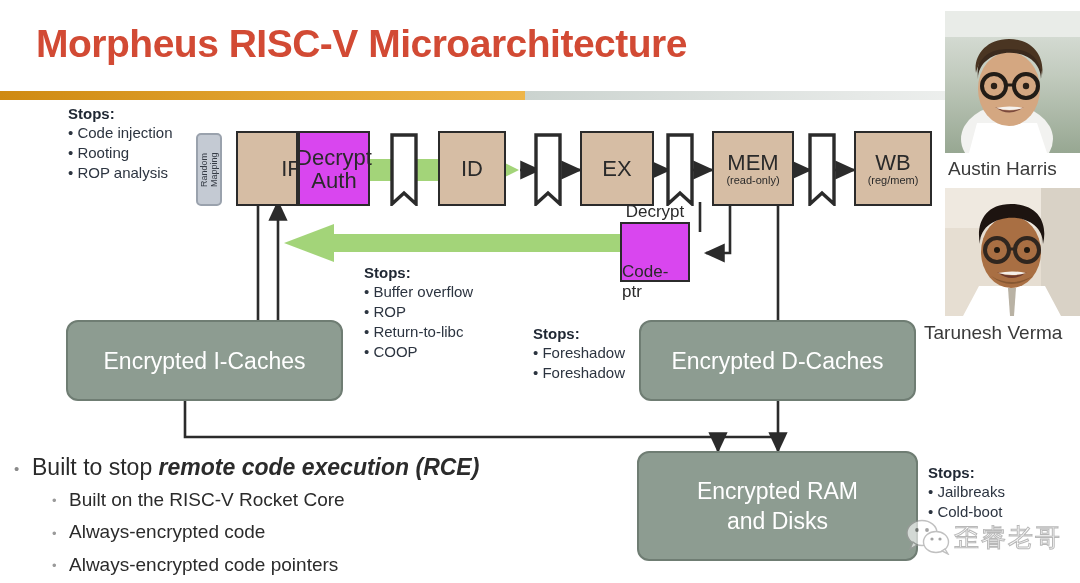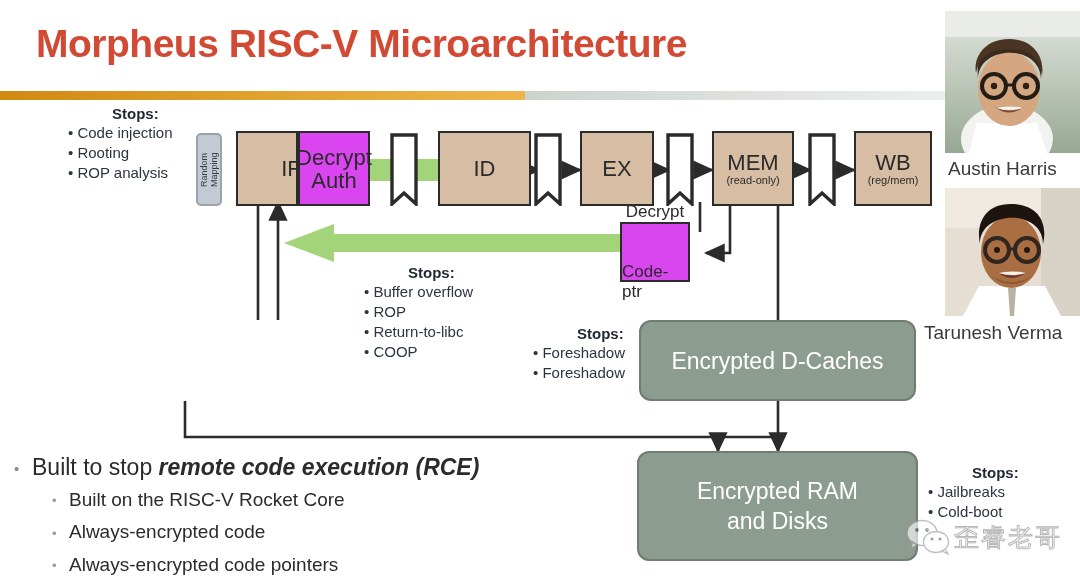--- a/index.html
+++ b/index.html
@@ -34,21 +34,21 @@
   #photo-tarunesh{left:945px;top:188px;width:135px;height:128px;}
   .ph-canvas{width:100%;height:100%;display:block;}
   .caption{
     position:absolute; font-size:19px; color:#3a3a3a; white-space:nowrap;
   }
   #cap-austin{left:948px;top:158px;}
   #cap-tarunesh{left:924px;top:322px;}
 
   
   .stops-block{position:absolute;color:#262f3d;}
-  .stops-head{font-size:15px;font-weight:bold;line-height:19px;color:#1f2733;margin-left:44px;}
+  .stops-head{font-size:15px;font-weight:bold;line-height:19px;color:#1f2733;}
   .stops-li{font-size:15px;line-height:20px;color:#2c3440;white-space:nowrap;}
 
   
   .pbox{
     position:absolute; box-sizing:border-box;
     border:2.5px solid #2b2b2b;
     display:flex;flex-direction:column;
     align-items:center;justify-content:center;
     color:#2a2a2a;
   }
@@ -238,21 +238,21 @@
 
   <div class="pbox blu" style="left:298px;top:131px;width:72px;height:75px;">
     <div class="mainlbl">Decrypt</div>
     <div class="mainlbl">Auth</div>
   </div>
 
   <svg class="preg" style="left:390px;top:133px;width:28px;height:73px;" viewBox="0 0 28 73">
     <path d="M2 2 L26 2 L26 71 L14 60 L2 71 Z" fill="#ffffff" stroke="#2b2b2b" stroke-width="3.4" stroke-linejoin="miter"></path>
   </svg>
 
-  <div class="pbox tan" style="left:438px;top:131px;width:93px;height:75px;">
+  <div class="pbox tan" style="left:438px;top:131px;width:68px;height:75px;">
     <div class="mainlbl">ID</div>
   </div>
 
   <svg class="preg" style="left:534px;top:133px;width:28px;height:73px;" viewBox="0 0 28 73">
     <path d="M2 2 L26 2 L26 71 L14 60 L2 71 Z" fill="#ffffff" stroke="#2b2b2b" stroke-width="3.4" stroke-linejoin="miter"></path>
   </svg>
 
   <div class="pbox tan" style="left:580px;top:131px;width:74px;height:75px;">
     <div class="mainlbl">EX</div>
   </div>
@@ -273,20 +273,23 @@
   <div class="pbox tan" style="left:854px;top:131px;width:78px;height:75px;">
     <div class="mainlbl">WB</div>
     <div class="sublbl">(reg/mem)</div>
   </div>
 
   <div class="pbox blu" style="left:620px;top:222px;width:70px;height:60px;">
     <div style="font-size:17px;line-height:20px;">Decrypt</div>
     <div style="font-size:17px;line-height:20px;margin-top:40px;">Code-ptr</div>
   </div>
 
+  <div class="membox" style="left:66px;top:320px;width:277px;height:81px;">
+    <span>Encrypted I-Caches</span>
+  </div>
 
   <div class="membox" style="left:639px;top:320px;width:277px;height:81px;">
     <span>Encrypted D-Caches</span>
   </div>
 
   <div class="membox" style="left:637px;top:451px;width:281px;height:110px;flex-direction:column;">
     <span>Encrypted RAM</span>
     <span>and Disks</span>
   </div>
 

